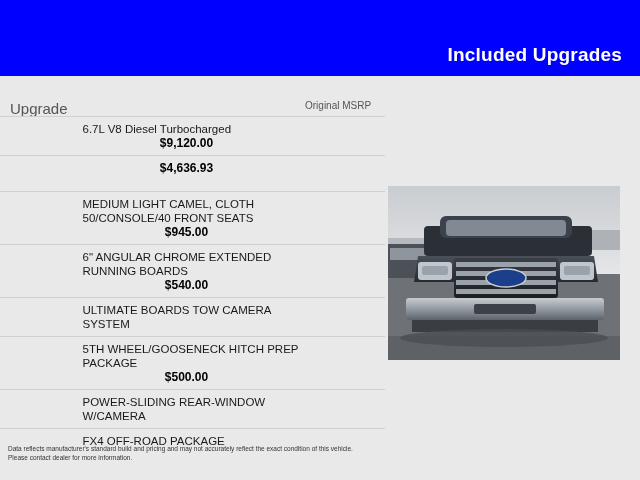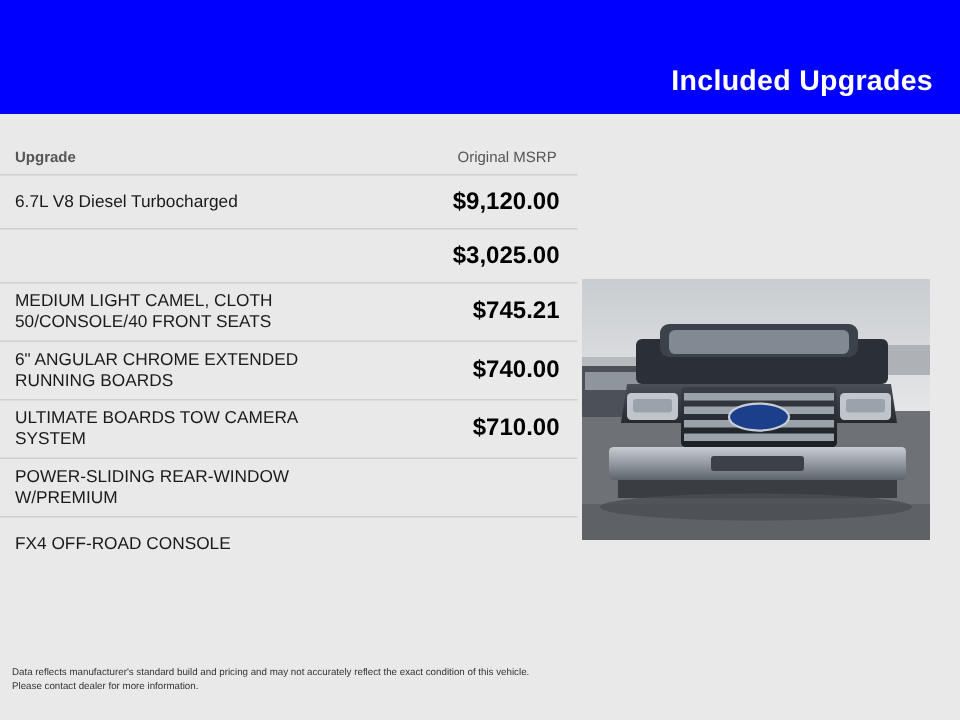--- a/index.html
+++ b/index.html
@@ -47,23 +47,22 @@
     top: 76px;
     width: 640px;
     height: 404px;
     background: #e9e9e9;
   }
   
   .col-head-upgrade {
     position: absolute;
     left: 10px;
     top: 24px;
-    font-size: 10px;
+    font-size: 15px;
     color: #555555;
-    font-weight: bold;
   }
   .col-head-msrp {
     position: absolute;
     left: 305px;
     top: 24px;
     font-size: 10px;
     color: #555555;
   }
   
   .rows {
@@ -73,38 +72,39 @@
     width: 385px;
   }
   .row {
     position: relative;
     display: flex;
     align-items: center;
     min-height: 36px;
     border-top: 1px solid #d0d0d0;
     box-sizing: border-box;
     padding: 5px 0;
+    flex-direction: column;
   }
   .row:first-child {
     border-top: 1px solid #d0d0d0;
   }
   .row-label {
     width: 240px;
     padding-left: 10px;
     box-sizing: border-box;
     font-size: 11.5px;
     color: #1a1a1a;
     line-height: 14px;
   }
   .row-price {
     flex: 1;
     text-align: right;
     padding-right: 12px;
     box-sizing: border-box;
-    font-size: 16px;
+    font-size: 12px;
     font-weight: bold;
     color: #000000;
     white-space: nowrap;
   }
   
   .photo {
     position: absolute;
     left: 388px;
     top: 110px;
     width: 232px;
@@ -138,39 +138,42 @@
 
     <div class="col-head-upgrade">Upgrade</div>
     <div class="col-head-msrp">Original MSRP</div>
 
     <div class="rows">
       <div class="row">
         <div class="row-label">6.7L V8 Diesel Turbocharged</div>
         <div class="row-price">$9,120.00</div>
       </div>
       <div class="row">
-        <div class="row-price">$3,025.00</div>
+        <div class="row-price">$4,636.93</div>
       </div>
       <div class="row">
         <div class="row-label">MEDIUM LIGHT CAMEL, CLOTH 50/CONSOLE/40 FRONT SEATS</div>
-        <div class="row-price">$745.21</div>
+        <div class="row-price">$945.00</div>
       </div>
       <div class="row">
         <div class="row-label">6" ANGULAR CHROME EXTENDED RUNNING BOARDS</div>
-        <div class="row-price">$740.00</div>
+        <div class="row-price">$540.00</div>
       </div>
       <div class="row">
         <div class="row-label">ULTIMATE BOARDS TOW CAMERA SYSTEM</div>
-        <div class="row-price">$710.00</div>
-      </div>
-      <div class="row">
-        <div class="row-label">POWER-SLIDING REAR-WINDOW W/PREMIUM</div>
-      </div>
-      <div class="row">
-        <div class="row-label">FX4 OFF-ROAD CONSOLE</div>
+      </div>
+      <div class="row">
+        <div class="row-label">5TH WHEEL/GOOSENECK HITCH PREP PACKAGE</div>
+        <div class="row-price">$500.00</div>
+      </div>
+      <div class="row">
+        <div class="row-label">POWER-SLIDING REAR-WINDOW W/CAMERA</div>
+      </div>
+      <div class="row">
+        <div class="row-label">FX4 OFF-ROAD PACKAGE</div>
       </div>
     </div>
 
     <div class="photo">
       <svg width="232" height="174" viewBox="0 0 232 174" xmlns="http://www.w3.org/2000/svg">
         <defs>
           <linearGradient id="sky" x1="0" y1="0" x2="0" y2="1">
             <stop offset="0%" stop-color="#c9ccd0"></stop>
             <stop offset="100%" stop-color="#e4e6e8"></stop>
           </linearGradient>

